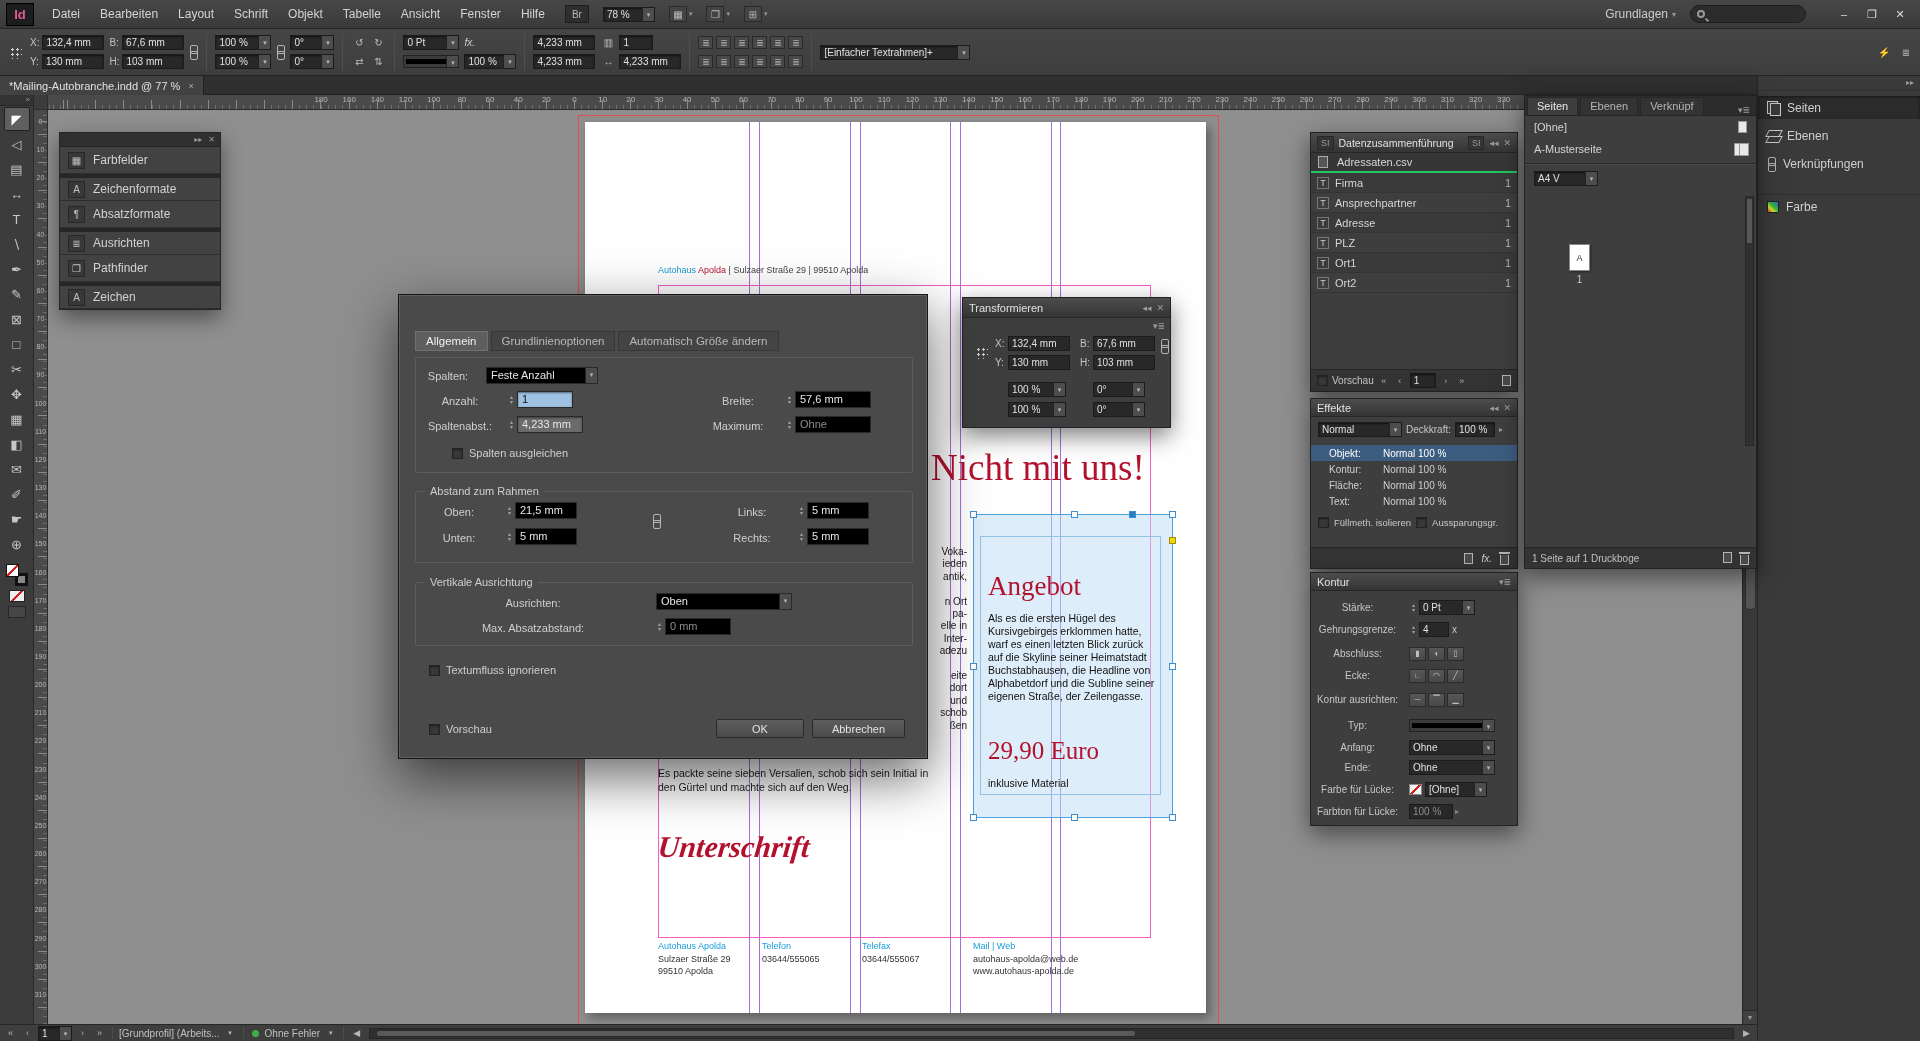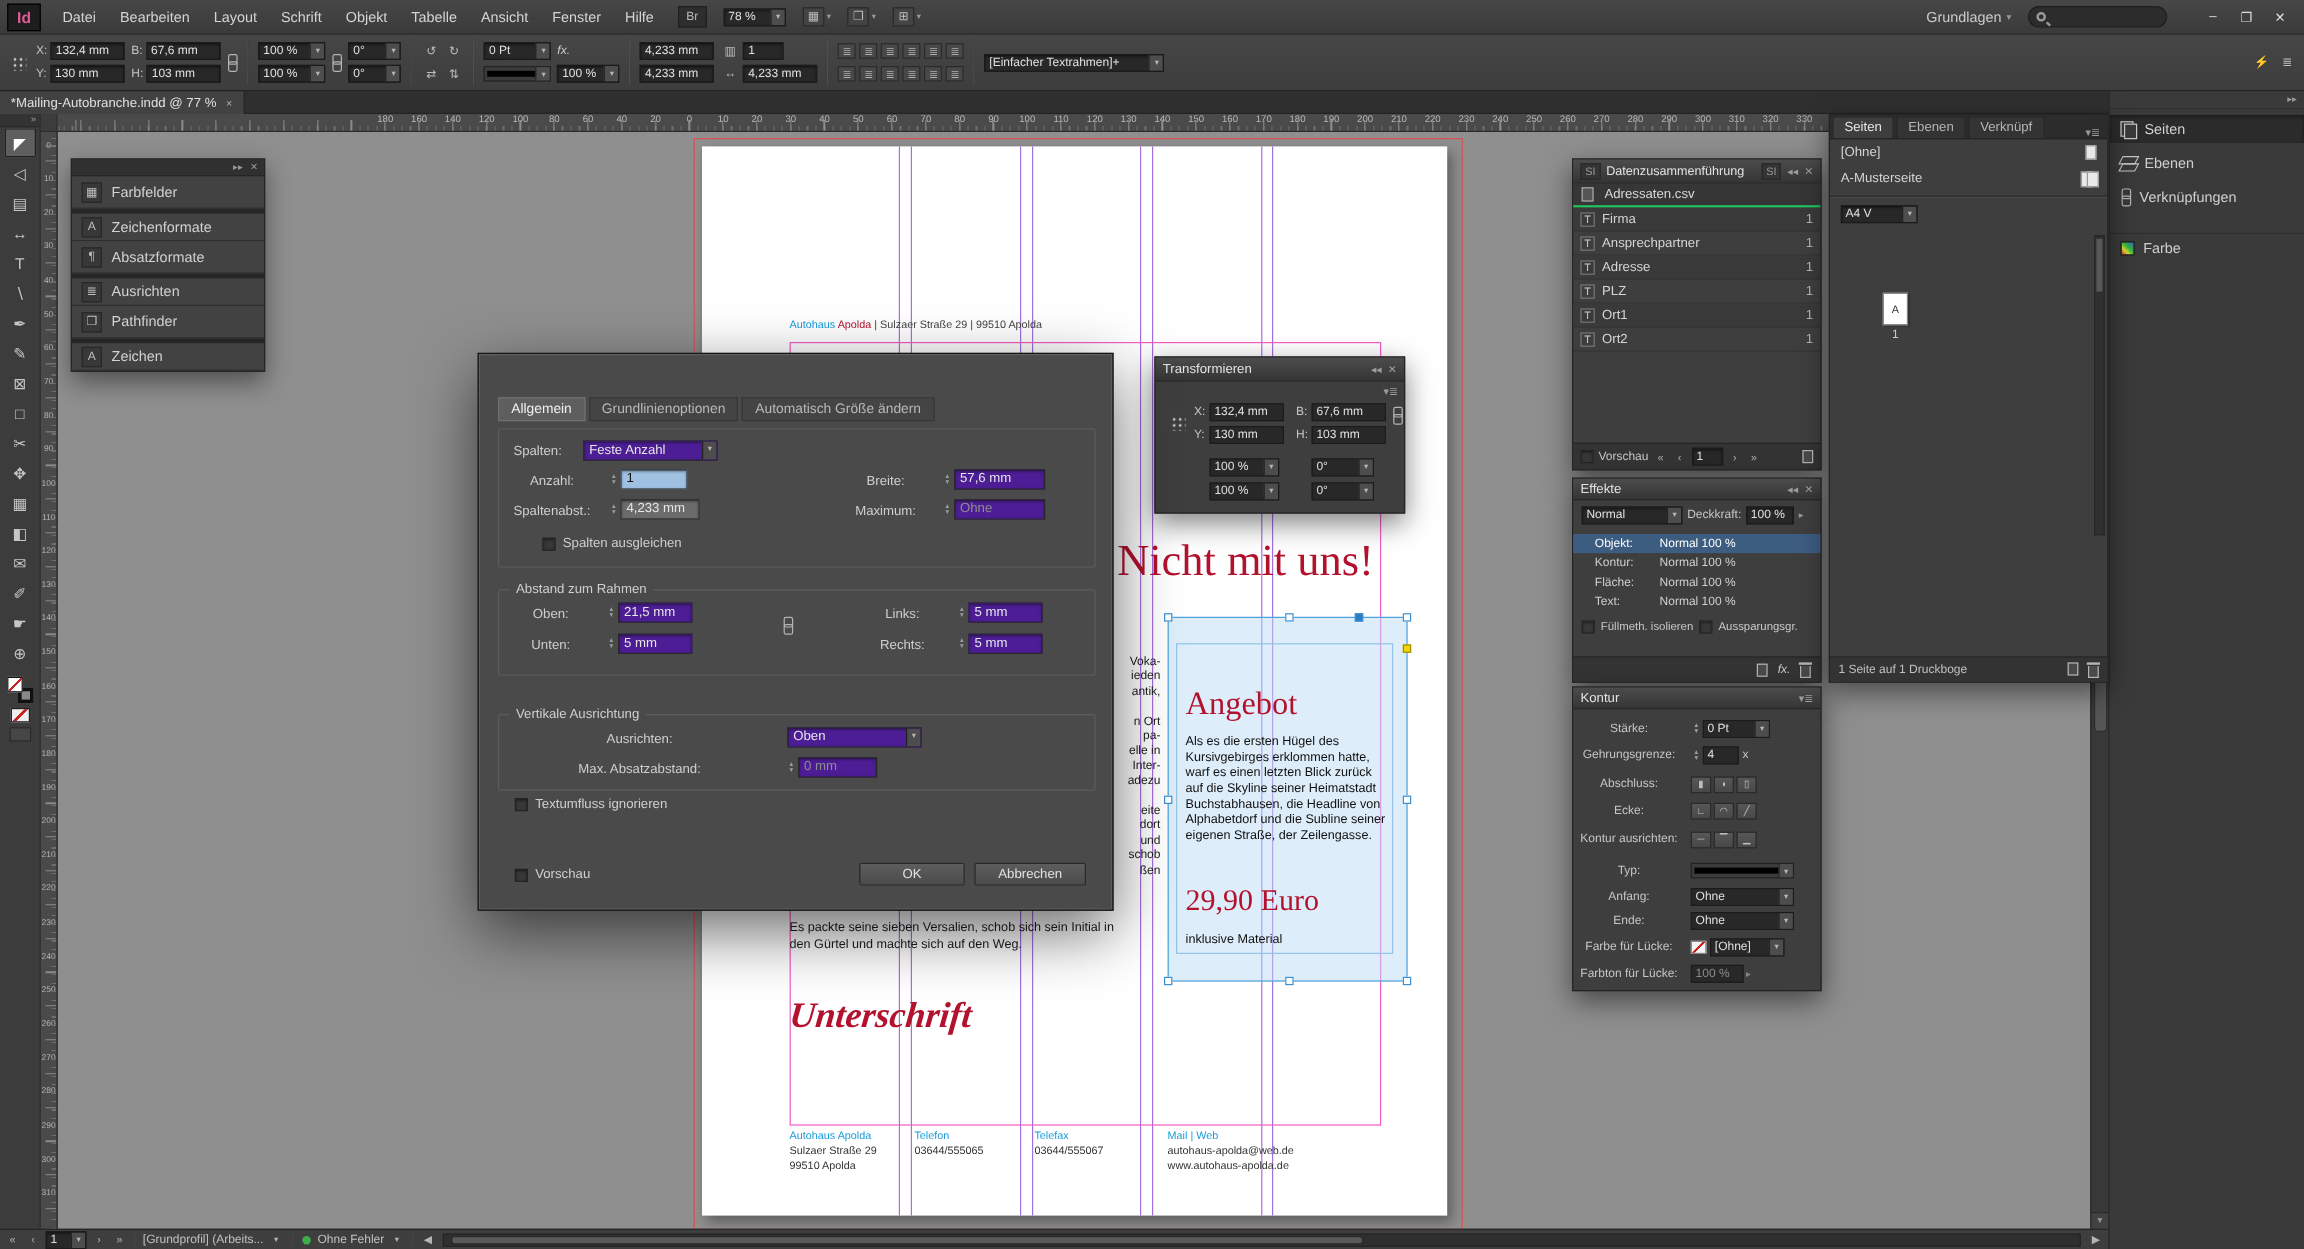--- a/index.html
+++ b/index.html
@@ -171,21 +171,21 @@
 .dialog{position:absolute;left:398px;top:294px;width:530px;height:465px;background:#4a4a4a;
   border:1px solid #161616;box-shadow:0 0 0 1px #5f5f5f inset,0 18px 50px rgba(0,0,0,.6);z-index:40}
 .dtitle{height:24px;background:linear-gradient(#8297ab,#56687c);color:#fff;font-size:12px;line-height:24px;
   padding:0 10px;text-shadow:0 -1px 1px rgba(0,0,0,.35);border-bottom:1px solid #2e3946}
 .dtabs{position:absolute;left:16px;top:36px;display:flex;gap:3px}
 .dtab{height:20px;line-height:19px;padding:0 10px;background:#444;border:1px solid #373737;color:#b9b9b9;font-size:11.5px}
 .dtab.on{background:#5e5e5e;border-color:#707070;color:#f0f0f0}
 .dbox{position:absolute;left:16px;width:498px;border:1px solid #5c5c5c;border-radius:2px}
 .btitle{position:absolute;top:-7px;left:9px;background:#4a4a4a;padding:0 5px;color:#cfcfcf;font-size:11px}
 .dl{position:absolute;color:#cfcfcf;font-size:11px;text-align:center;white-space:nowrap}
-.df{position:absolute;height:17px;background:#4c1d95;border:1px solid #292929;box-shadow:inset 0 1px 2px rgba(0,0,0,.45);
+.df{position:absolute;height:17px;background:#000000;border:1px solid #292929;box-shadow:inset 0 1px 2px rgba(0,0,0,.45);
   color:#e6e6e6;font-size:11px;line-height:15px;padding:0 4px;white-space:nowrap;overflow:hidden}
 .df.sel{background:#9fc1e2;color:#101010}
 .df.dis{color:#8d8d8d}
 .dsp{position:absolute;width:9px;height:17px;display:flex;flex-direction:column;justify-content:center}
 .dsp i{font-style:normal;font-size:6px;line-height:5px;color:#9f9f9f;text-align:center}
 .dchk{position:absolute;display:flex;align-items:center;gap:6px;font-size:11px;color:#cfcfcf}
 .dbtn{position:absolute;height:19px;background:linear-gradient(#5d5d5d,#4b4b4b);border:1px solid #2a2a2a;
   border-radius:2px;color:#e2e2e2;font-size:11px;text-align:center;line-height:18px}
 
 
@@ -943,24 +943,24 @@
       <span class="df" style="left:99px;top:36px;width:62px">5 mm</span>
       <span class="dl" style="left:296px;top:40px;width:80px">Rechts:</span>
       <span class="dsp" style="left:381px;top:36px">
           <i>▴</i>
           <i>▾</i>
         </span>
       <span class="df" style="left:391px;top:36px;width:62px">5 mm</span>
       <span class="i-chain" style="position:absolute;left:236px;top:22px"></span>
     </div>
 
-    <div class="dbox" style="top:300px;height:64px">
+    <div class="dbox" style="top:287px;height:64px">
       <span class="btitle">Vertikale Ausrichtung</span>
       <span class="dl" style="left:0;top:14px;width:234px">Ausrichten:</span>
-      <span class="df dd" style="left:240px;top:10px;width:112px">Oben</span>
+      <span class="df dd" style="left:240px;top:10px;width:136px">Oben</span>
       <span class="dl" style="left:0;top:39px;width:234px">Max. Absatzabstand:</span>
       <span class="dsp" style="left:239px;top:35px">
           <i>▴</i>
           <i>▾</i>
         </span>
       <span class="df dis" style="left:249px;top:35px;width:66px">0 mm</span>
     </div>
 
     <span class="dchk" style="left:30px;top:369px">
         <span class="cb"></span>

